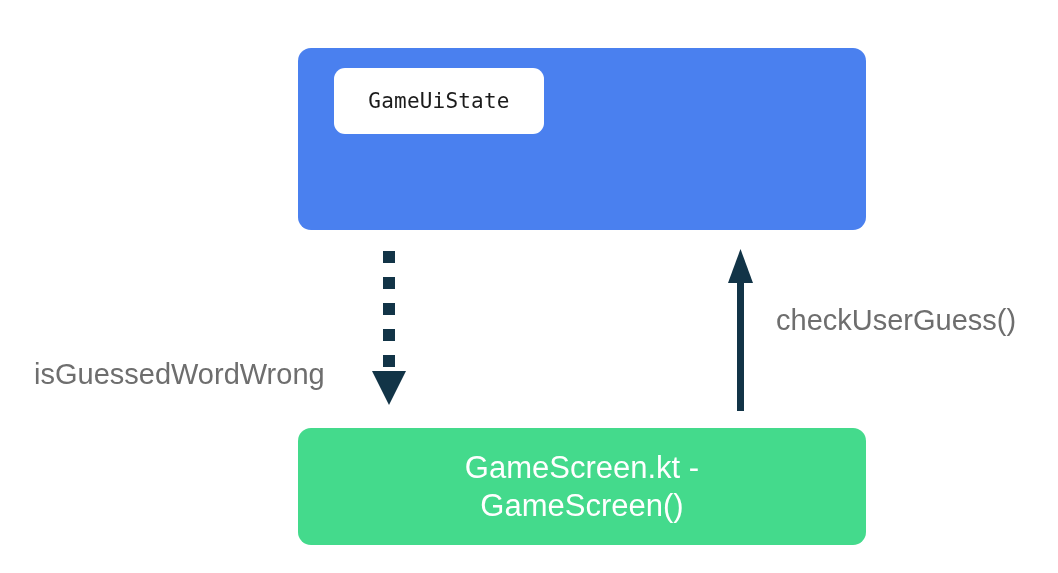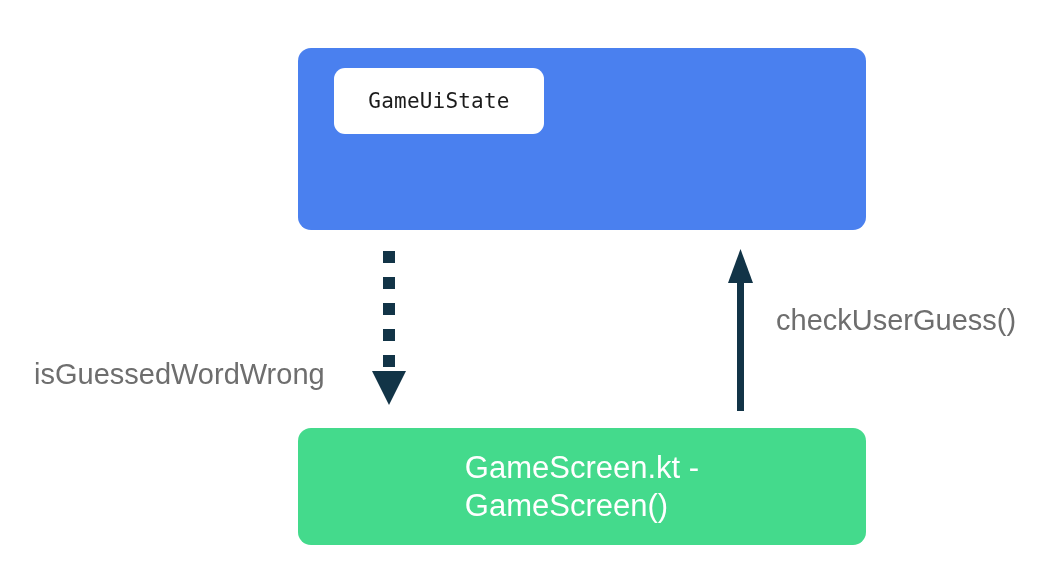--- a/index.html
+++ b/index.html
@@ -77,21 +77,21 @@
     width: 568px;
     height: 117px;
     background: #44DA8C;
     justify-content: center;
   }
 
   #screen-title {
     font-size: 31px;
     color: #ffffff;
     line-height: 1.22;
-    text-align: left;
+    text-align: center;
     white-space: pre-line;
   }
 
   
   .edge-label {
     position: absolute;
     font-size: 29px;
     color: #6e6e6e;
     white-space: nowrap;
     line-height: 1;

